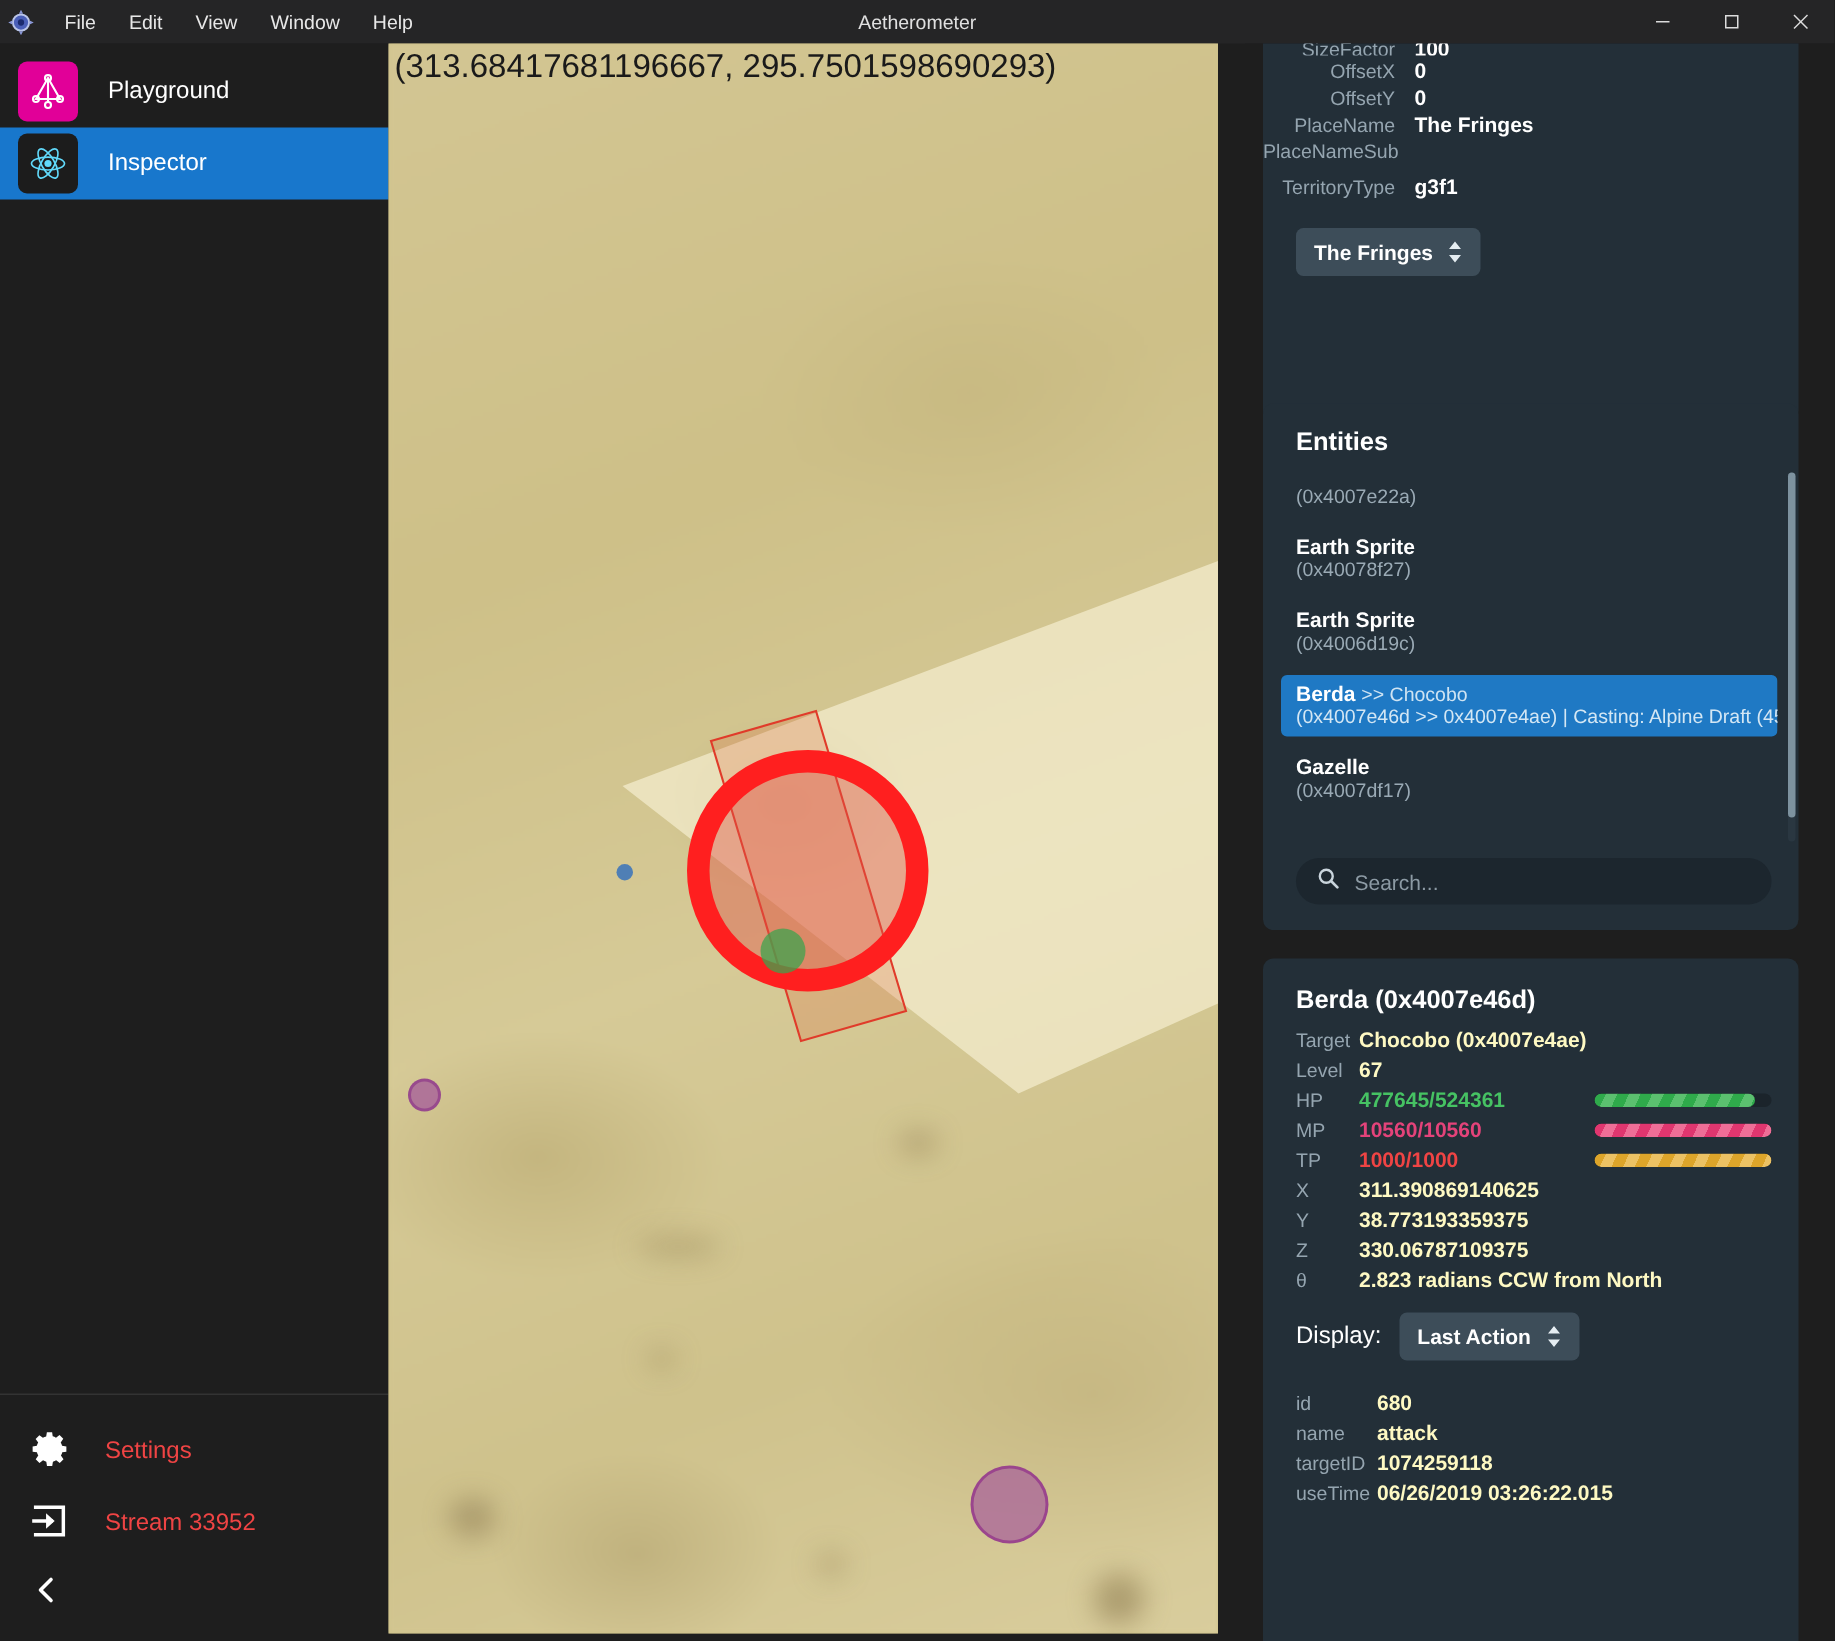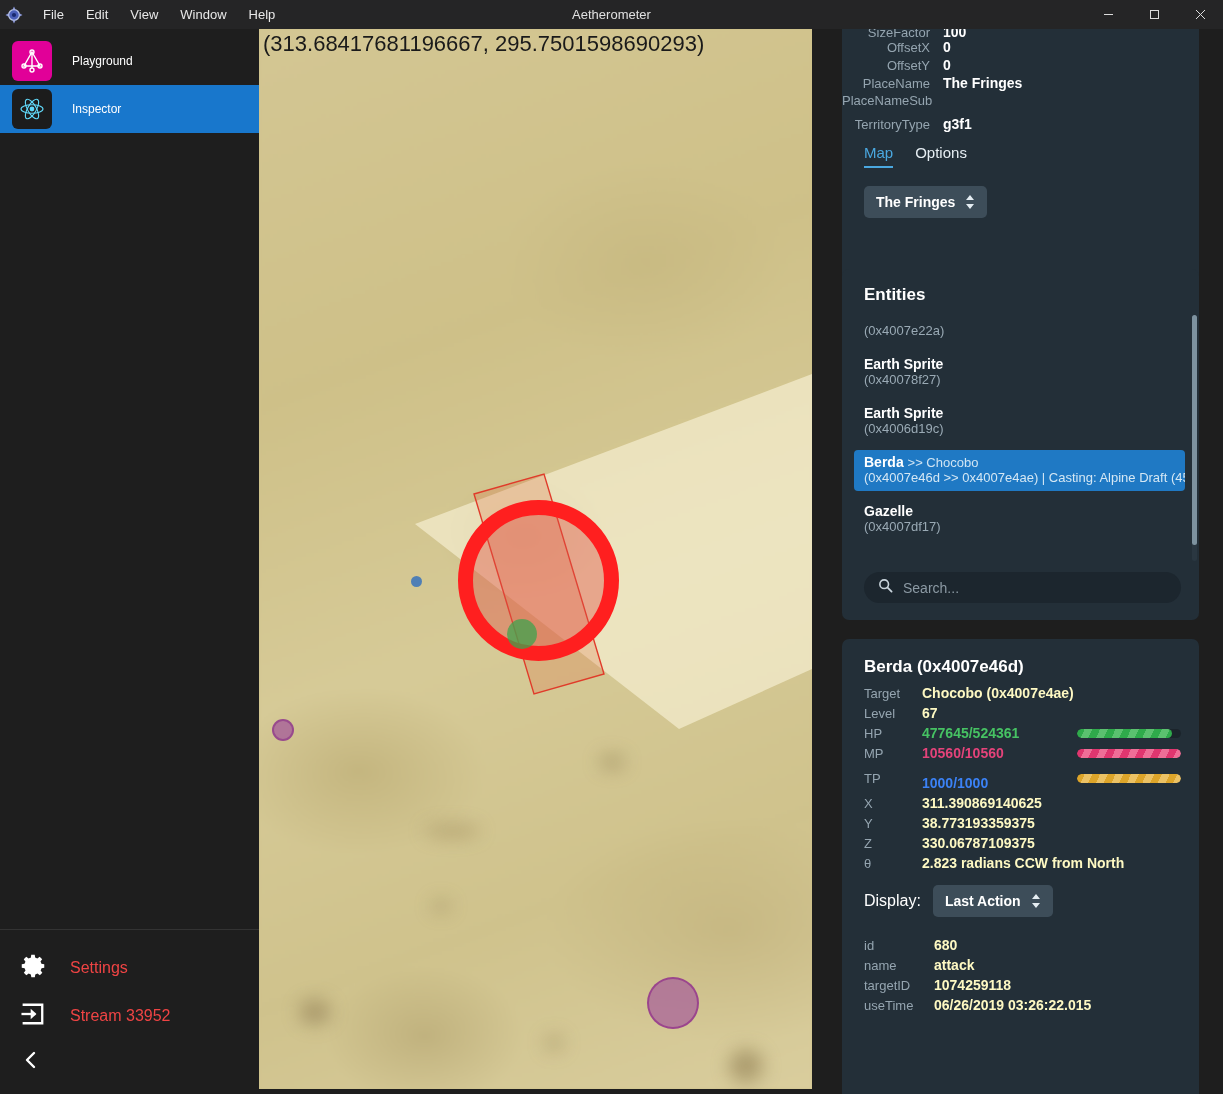--- a/index.html
+++ b/index.html
@@ -32,21 +32,21 @@
   }
 
   
   .sidebar {
     position: absolute; left: 0; top: 29px; width: 259px; height: 1065px;
     background: #1e1e1e; display: flex; flex-direction: column;
   }
   .side-top { padding-top: 8px; flex: 1; }
   .side-row {
     display: flex; align-items: center; height: 48px; padding-left: 12px; gap: 20px;
-    color: #ffffff; font-size: 12px;
+    color: #ffffff; font-size: 16px;
   }
   .side-row.sel { background: #1877cc; }
   .side-ico {
     width: 40px; height: 40px; border-radius: 6px; flex: 0 0 40px;
     display: flex; align-items: center; justify-content: center;
   }
   .ico-graphql { background: #e10098; }
   .ico-react { background: #1c1c1c; }
   .side-bottom { border-top: 1px solid #333; padding: 14px 0 10px 0; }
   .side-row2 {
@@ -139,24 +139,24 @@
   .bar-track {
     width: 120px; height: 9px; background: #1b242b; border-radius: 5px; overflow: hidden;
   }
   .bar-fill { height: 9px; border-radius: 5px; }
   .hp-fill  { background: repeating-linear-gradient(115deg,#2faa4b 0 7px,#5bc06f 7px 14px); }
   .mp-fill  { background: repeating-linear-gradient(115deg,#e0366f 0 7px,#ef6e97 7px 14px); }
   .tp-fill  { background: repeating-linear-gradient(115deg,#dda52a 0 7px,#ecc264 7px 14px); }
 
   .dk { color: #95a5b0; font-size: 13px; flex:0 0 42px; }
   .dv { color: #fef9c3; font-size: 14px; font-weight: bold; }
-  .drow { display: flex; align-items: center; margin-bottom: 4px; gap: 16px; }
+  .drow { display: flex; align-items: center; margin-bottom: 4px; }
   .drow .dv.hp { color: #46c263; }
   .drow .dv.mp { color: #e4437a; }
-  .drow .dv.tp { color: #3b82f6; margin-top: 10px; }
+  .drow .dv.tp { color: #ef4444; }
   .numval { width: 160px; }
 </style>
 </head>
 <body>
 
 <div class="titlebar">
   <div class="app-icon">
     <svg width="18" height="18" viewBox="0 0 18 18">
       <circle cx="9" cy="9" r="5.4" fill="#4a5fb8" stroke="#b9c4e8" stroke-width="1.3"></circle>
       <circle cx="9" cy="9" r="2.1" fill="#1a2a6e"></circle>
@@ -309,24 +309,20 @@
       <div class="kv" style="height:21px;">
         <div class="k">PlaceNameSub</div>
         <div class="v"></div>
       </div>
       <div class="kv">
         <div class="k">TerritoryType</div>
         <div class="v">g3f1</div>
       </div>
     </div>
 
-    <div class="tabs">
-      <div class="tab active">Map</div>
-      <div class="tab">Options</div>
-    </div>
 
     <div style="padding:18px 0 0 22px;">
       <button class="sel-btn">
         <span>The Fringes</span>
         <span class="stepper">
           <svg width="10" height="16" viewBox="0 0 10 16">
               <path d="M5 1 L9 6 L1 6 Z M5 15 L9 10 L1 10 Z" fill="#e5edf2"></path>
             </svg>
         </span>
       </button>

